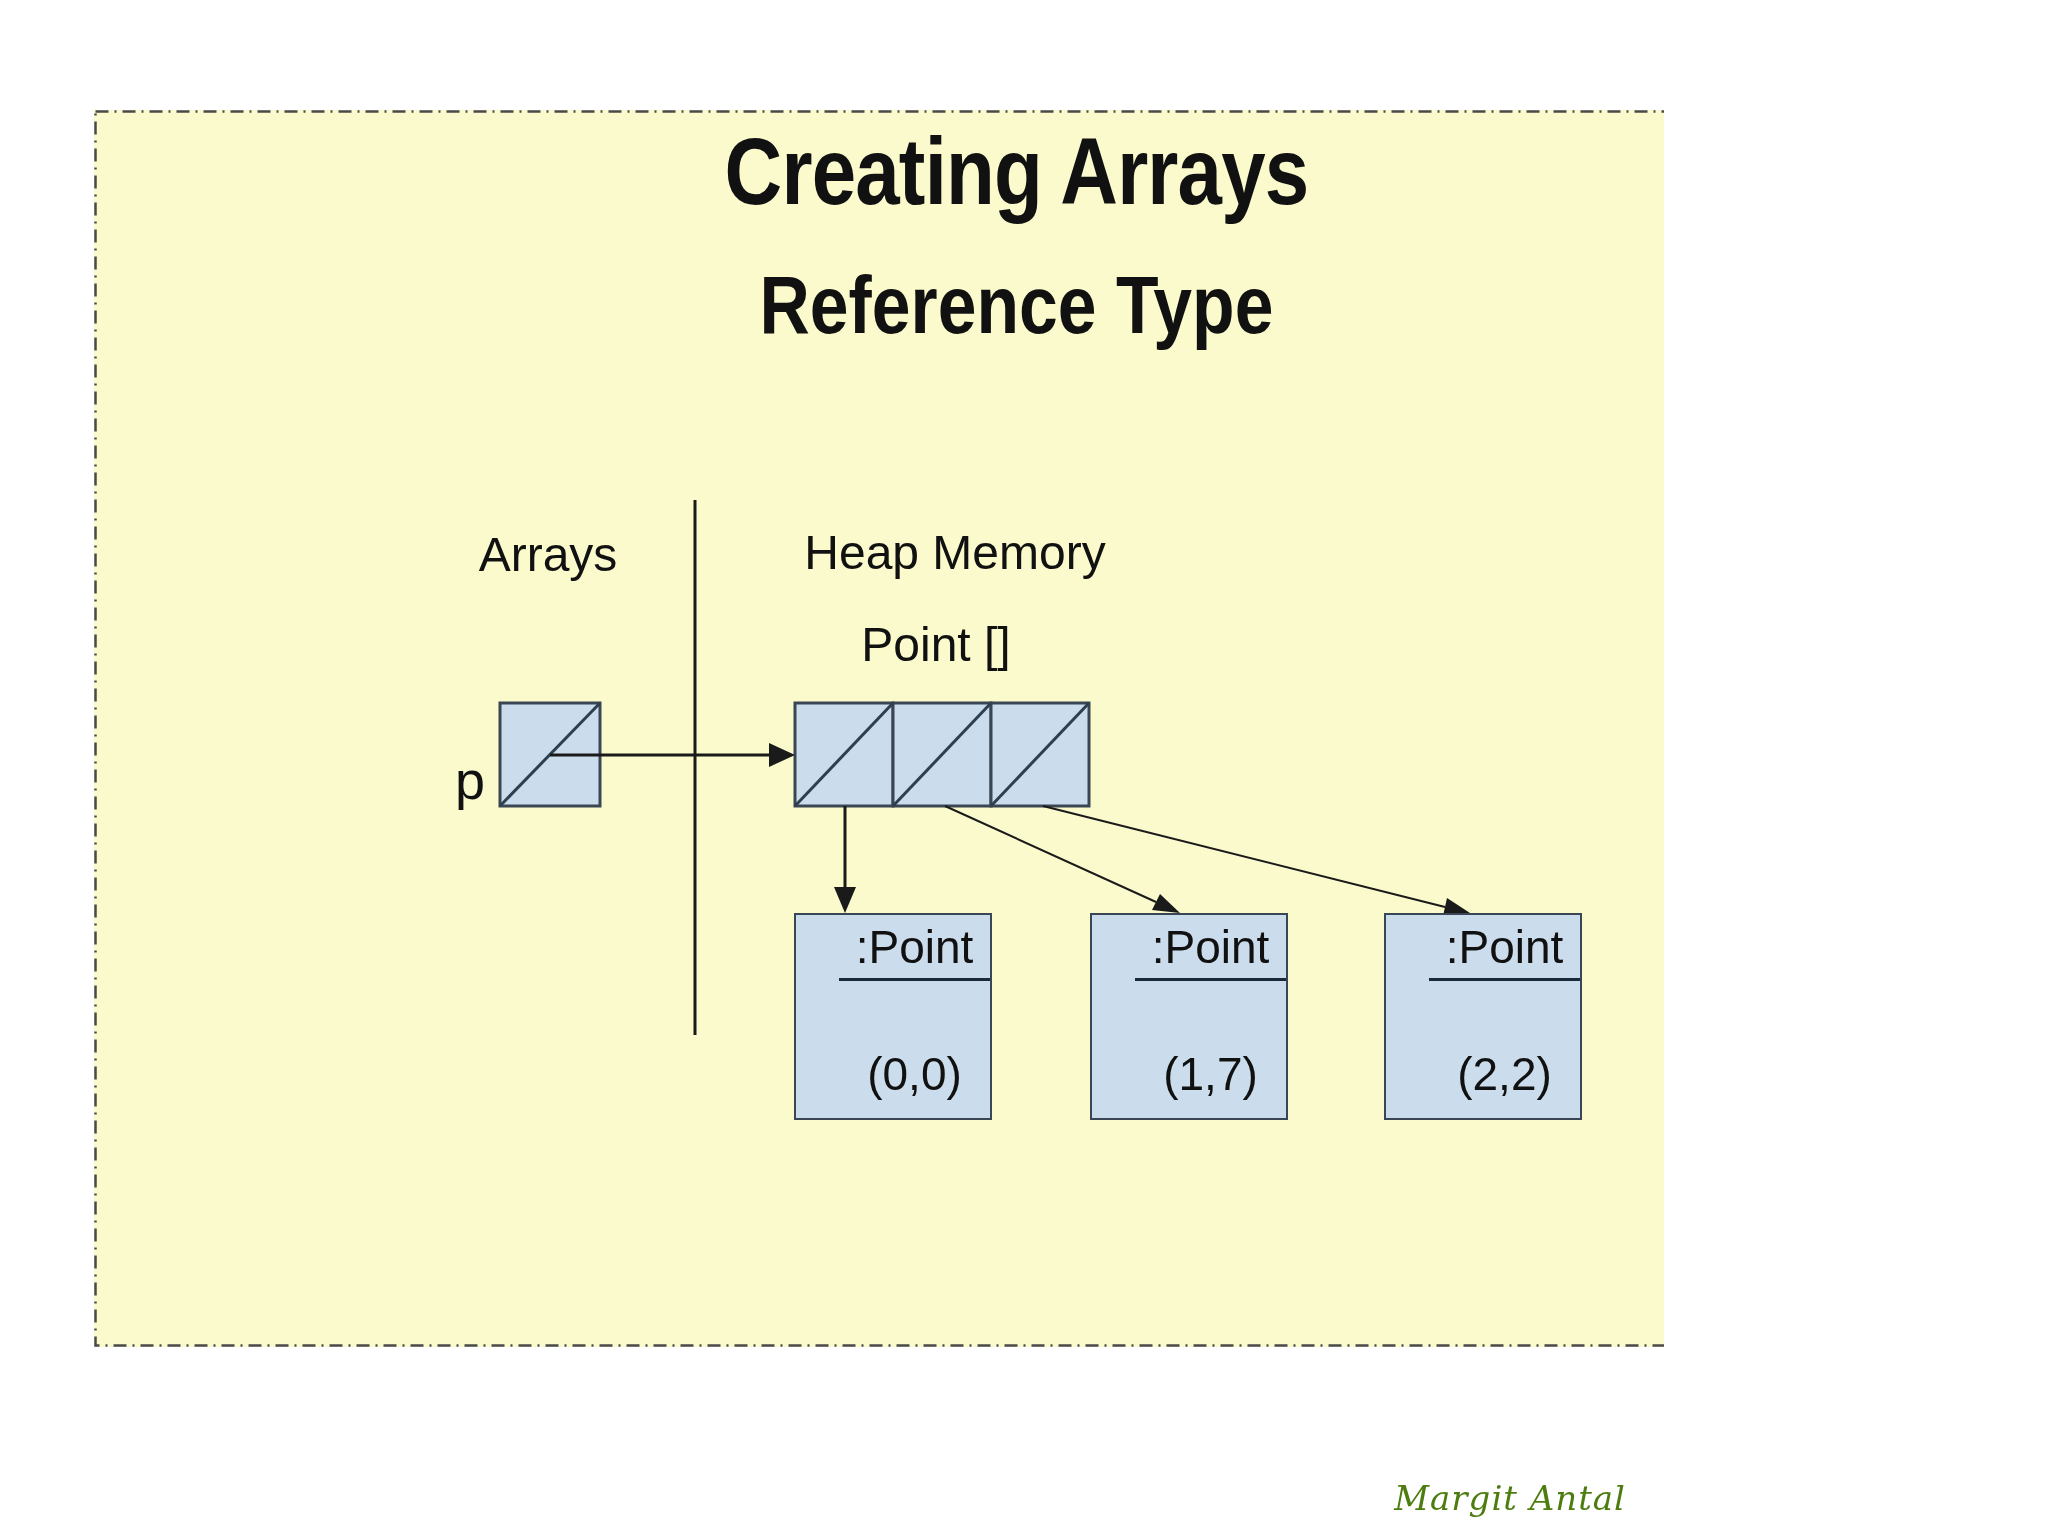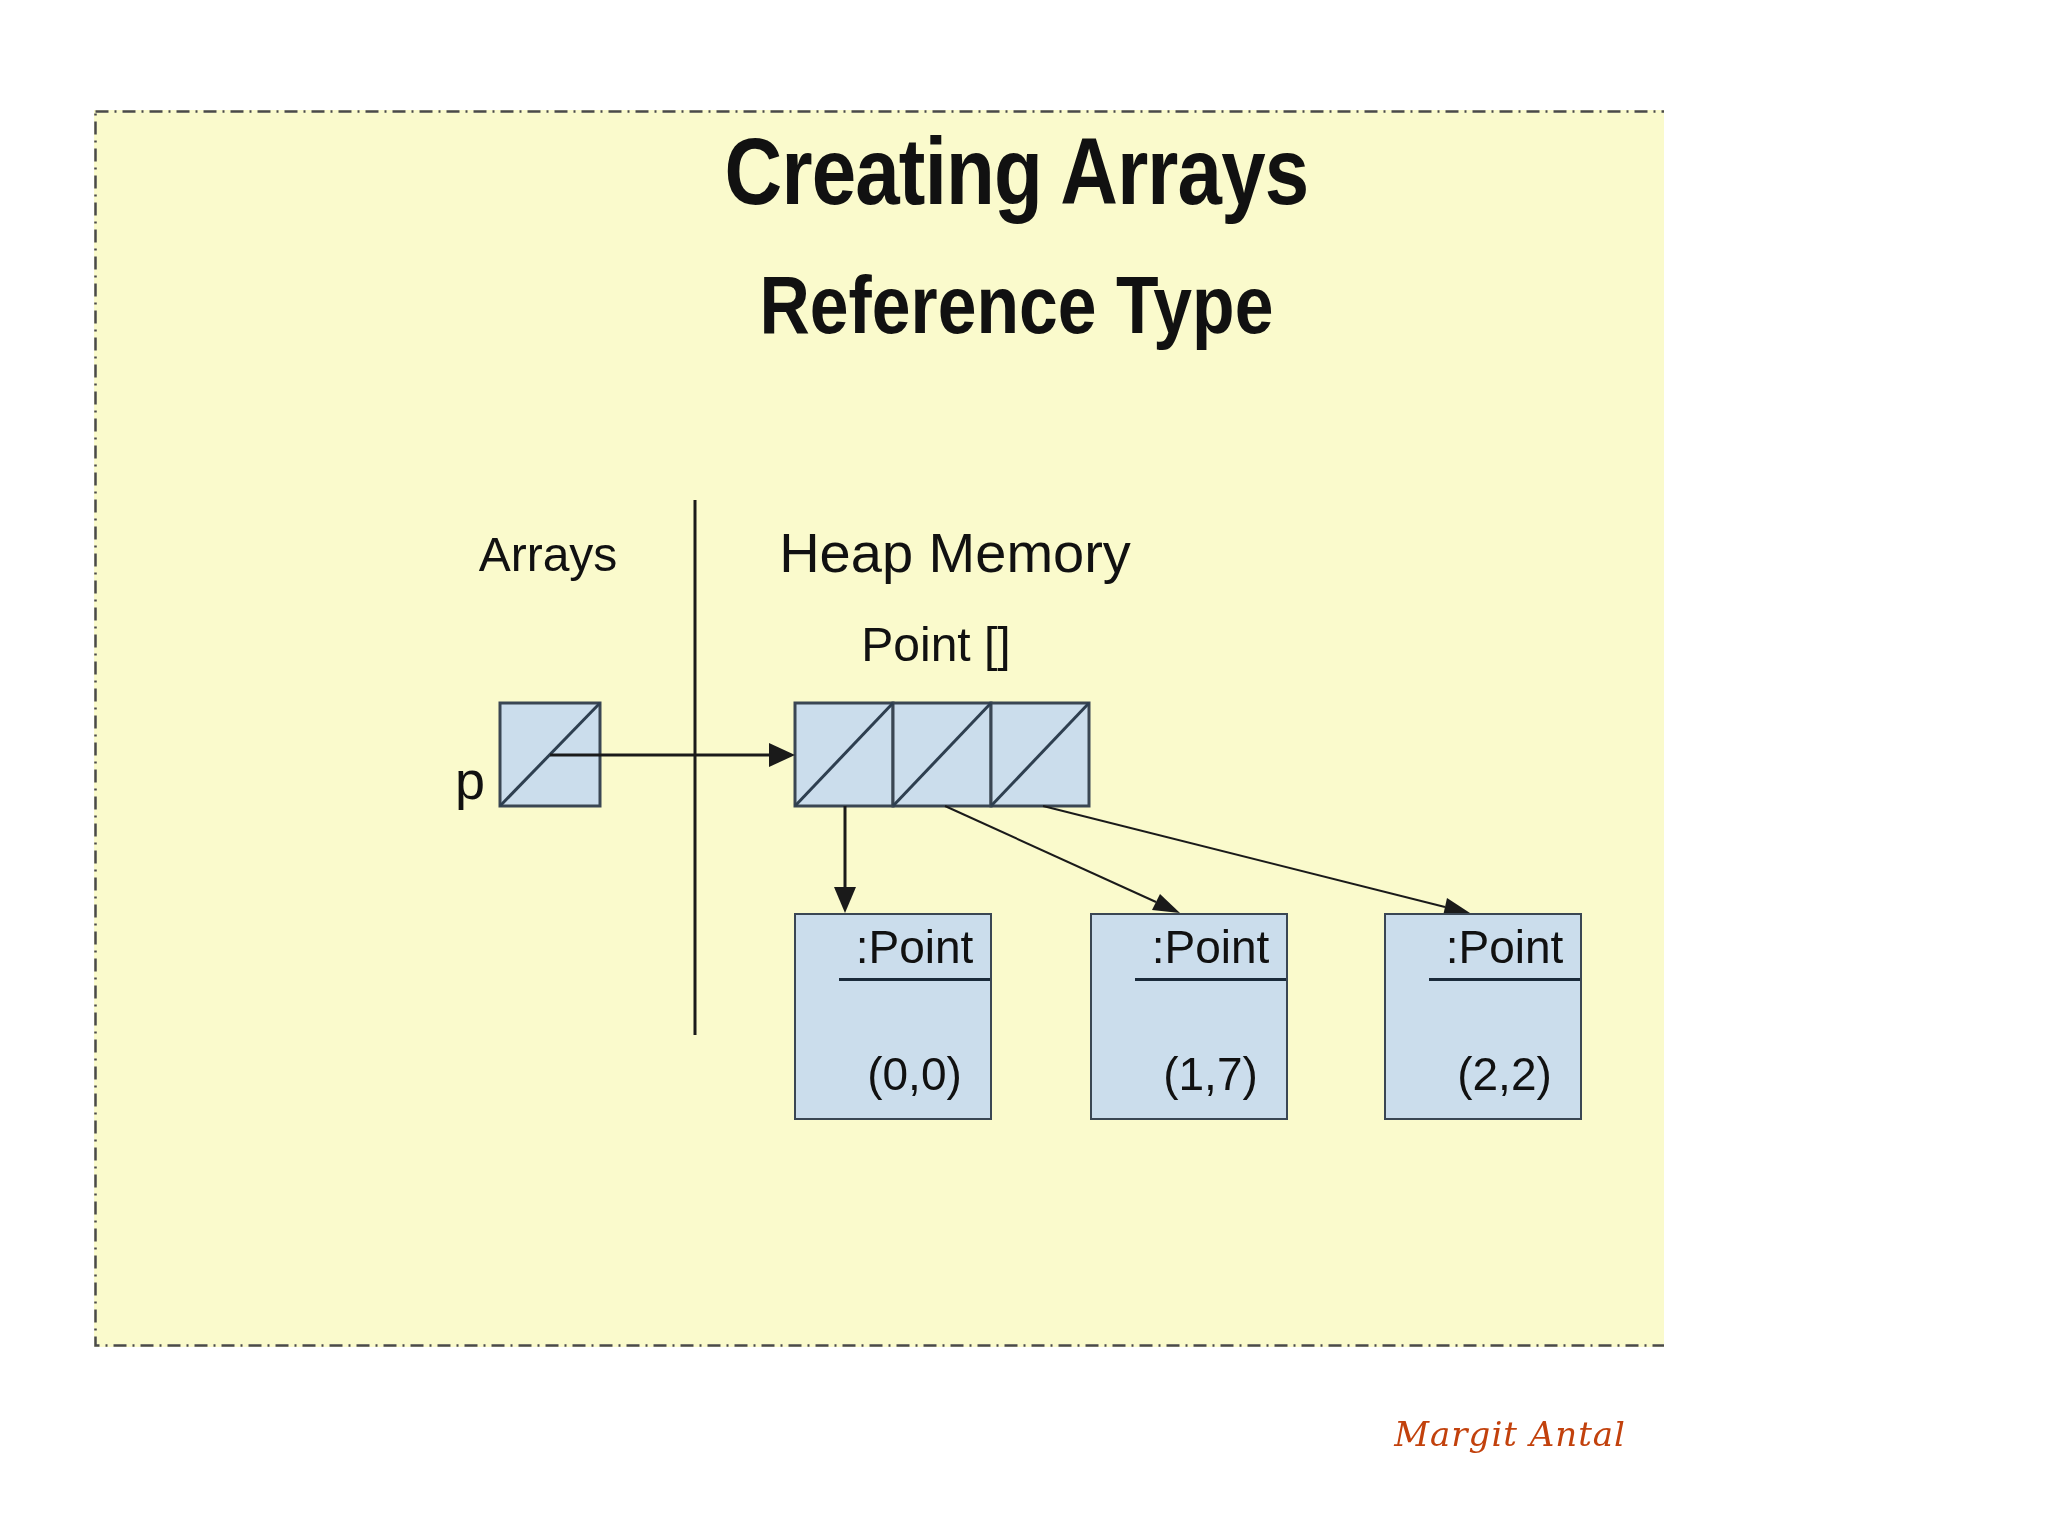--- a/index.html
+++ b/index.html
@@ -15,34 +15,34 @@
   .page{position:relative;width:1664px;height:1537px;background:#ffffff;overflow:hidden;}
   .slide{position:absolute;left:94px;top:110px;width:1845px;height:1237px;background:var(--slide-bg);}
   .diagram-svg{position:absolute;left:0;top:0;width:1845px;height:1237px;}
 
   .txt{position:absolute;color:var(--text-color);white-space:nowrap;}
   .title{left:0;top:8px;width:100%;text-align:center;font-size:94px;font-weight:bold;
          transform:scaleX(0.85);transform-origin:50% 50%;letter-spacing:-1px;}
   .subtitle{left:0;top:148px;width:100%;text-align:center;font-size:82px;font-weight:bold;
          transform:scaleX(0.85);transform-origin:50% 50%;}
   .lbl-stack{left:354px;top:415px;width:200px;height:60px;line-height:60px;text-align:center;font-size:48px;}
-  .lbl-heap{left:661px;top:413px;width:400px;height:60px;line-height:60px;text-align:center;font-size:56px;}
+  .lbl-heap{left:661px;top:413px;width:400px;height:60px;line-height:60px;text-align:center;font-size:48px;}
   .lbl-arraytype{left:692px;top:505px;width:300px;height:60px;line-height:60px;text-align:center;font-size:48px;}
   .lbl-p{left:301px;top:638px;width:90px;height:64px;line-height:64px;text-align:right;font-size:54px;}
 
   .obj-box{position:absolute;top:803px;width:198px;height:207px;background:var(--box-fill);
            border:2px solid var(--box-stroke);padding-left:43px;}
   .obj-box .hdr{height:66px;border-bottom:3px solid #1A2A3A;display:flex;align-items:center;
                 justify-content:center;font-size:46px;color:var(--text-color);}
   .obj-box .val{height:136px;display:flex;align-items:center;justify-content:center;
                 font-size:46px;color:var(--text-color);margin-top:25px;}
   .obj-1{left:700px;} .obj-2{left:996px;} .obj-3{left:1290px;}
 
-  .signature{position:absolute;right:38px;top:1414px;font-size:34px;font-style:italic;
-             font-family:"DejaVu Serif","Liberation Serif",serif;color:#c2410c;letter-spacing:1px;}
+  .signature{position:absolute;right:38px;top:1478px;font-size:34px;font-style:italic;
+             font-family:"DejaVu Serif","Liberation Serif",serif;color:#4d7c0f;letter-spacing:1px;}
 
   .stroke-line{stroke:var(--line-color);fill:none;}
   .stroke-box{stroke:var(--box-stroke);}
   .fill-head{fill:var(--line-color);stroke:none;}
 </style>
 </head>
 <body>
 
 <div class="page">
   <div class="slide">

